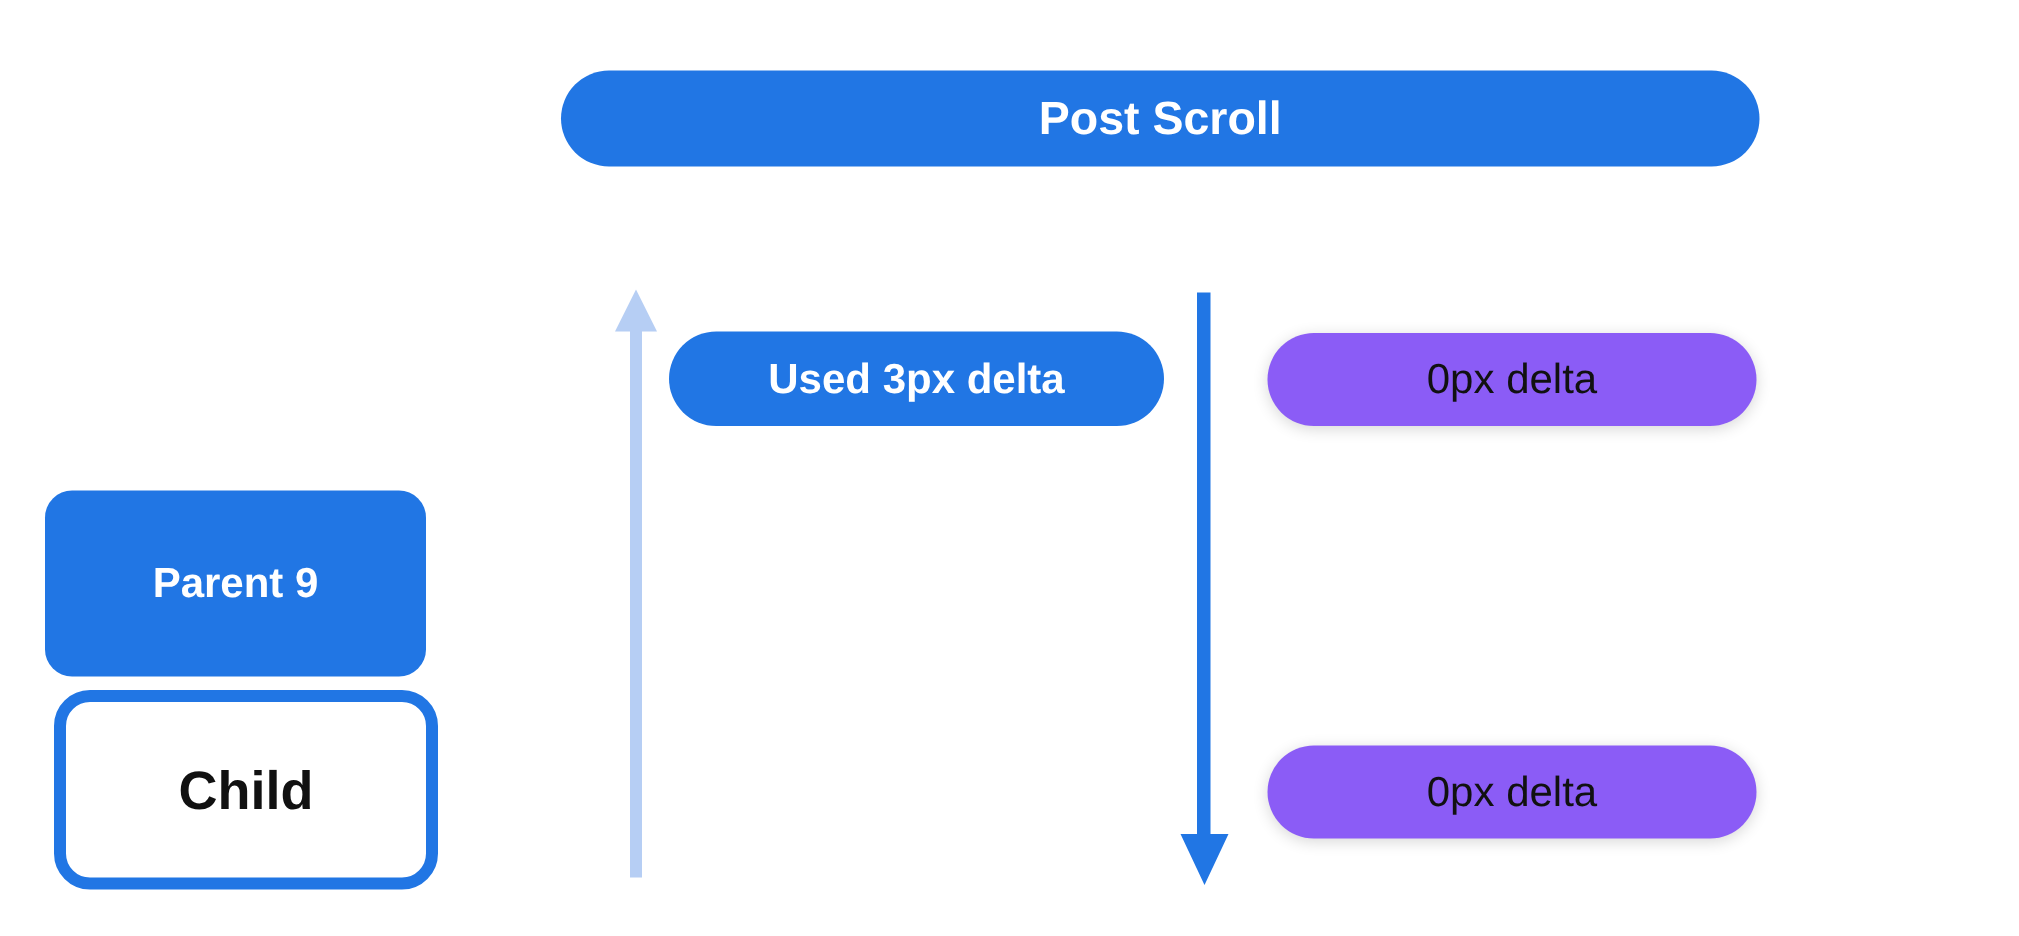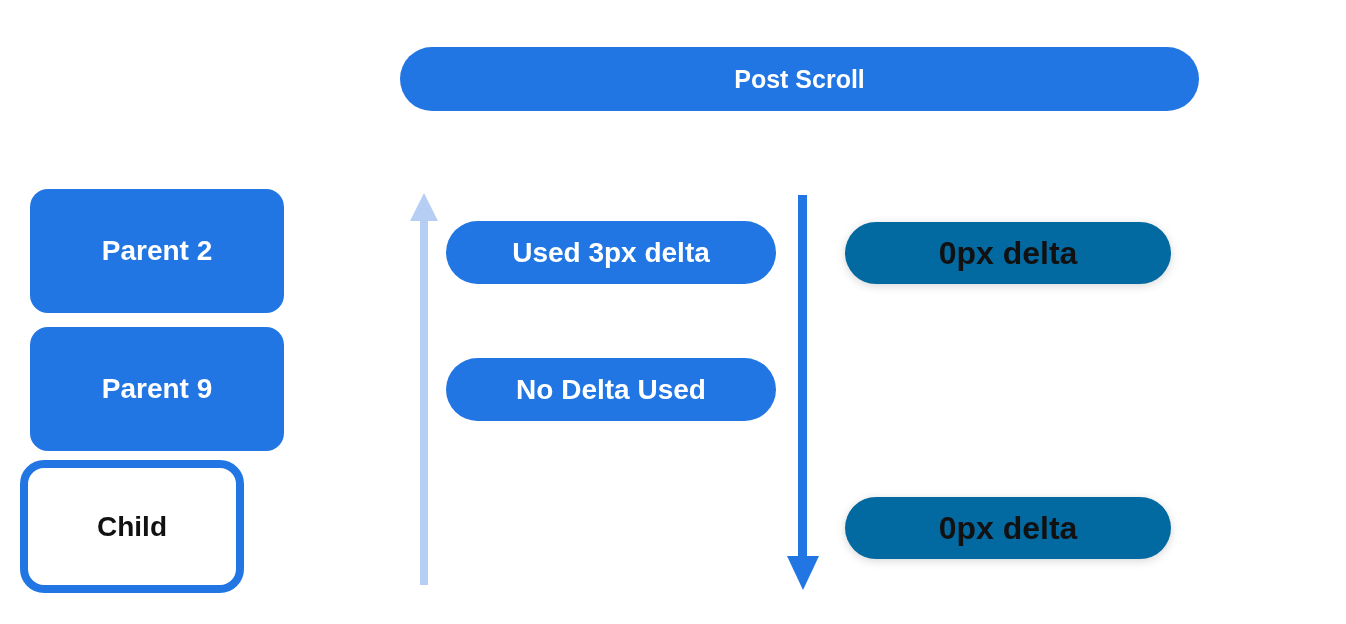--- a/index.html
+++ b/index.html
@@ -24,54 +24,54 @@
     justify-content:center;
     box-sizing:border-box;
     white-space:nowrap;
   }
   .blue-fill{
     background:var(--accent-blue);
     color:#fff;
     font-weight:700;
   }
   .header-pill{
-    left:400px; top:47px; width:799px; height:64px;
+    left:374px; top:47px; width:799px; height:64px;
     border-radius:32px;
-    font-size:25px;
+    font-size:31px;
   }
   .parent-box{
     left:30px; width:254px; height:124px;
     border-radius:18px;
     font-size:28px;
   }
   .parent-2{ top:189px; }
   .parent-1{ top:327px; }
   .child-box{
-    left:20px; top:460px; width:224px; height:133px;
+    left:36px; top:460px; width:256px; height:133px;
     background:#fff;
     border:8px solid var(--accent-blue);
     border-radius:24px;
     color:var(--text-dark);
     font-weight:600;
-    font-size:28px;
+    font-size:36px;
   }
   .mid-pill{
     left:446px; width:330px; height:63px;
     border-radius:32px;
     font-size:28px;
   }
   .used-delta-pill{ top:221px;text-align:center; }
   .no-delta-pill{ top:358px; }
   .white-pill{
     left:845px; width:326px; height:62px;
     border-radius:31px;
-    background:#0369a1;
+    background:#8b5cf6;
     color:var(--text-dark);
-    font-weight:700;
-    font-size:32px;
+    font-weight:400;
+    font-size:28px;
     box-shadow:0 2px 10px rgba(0,0,0,0.16);
   }
   .zero-delta-top{ top:222px; }
   .zero-delta-bottom{ top:497px; }
 
   .arrow-part{ position:absolute; }
   .up-arrow-shaft{
     left:420px; top:218px; width:8px; height:367px;
     background:var(--light-blue);
   }
@@ -94,23 +94,20 @@
 </style>
 </head>
 <body>
 
 <div class="canvas">
 
   <div class="pill blue-fill header-pill">
     <span>Post Scroll</span>
   </div>
 
-  <div class="box blue-fill parent-box parent-2">
-    <span>Parent 2</span>
-  </div>
 
   <div class="box blue-fill parent-box parent-1">
     <span>Parent 9</span>
   </div>
 
   <div class="box child-box">
     <span>Child</span>
   </div>
 
   <div>
@@ -120,23 +117,20 @@
 
   <div>
     <div class="arrow-part down-arrow-shaft"></div>
     <div class="arrow-part down-arrow-head"></div>
   </div>
 
   <div class="pill blue-fill mid-pill used-delta-pill">
     <span>Used 3px delta</span>
   </div>
 
-  <div class="pill blue-fill mid-pill no-delta-pill">
-    <span>No Delta Used</span>
-  </div>
 
   <div class="pill white-pill zero-delta-top">
     <span>0px delta</span>
   </div>
 
   <div class="pill white-pill zero-delta-bottom">
     <span>0px delta</span>
   </div>
 
 </div>

